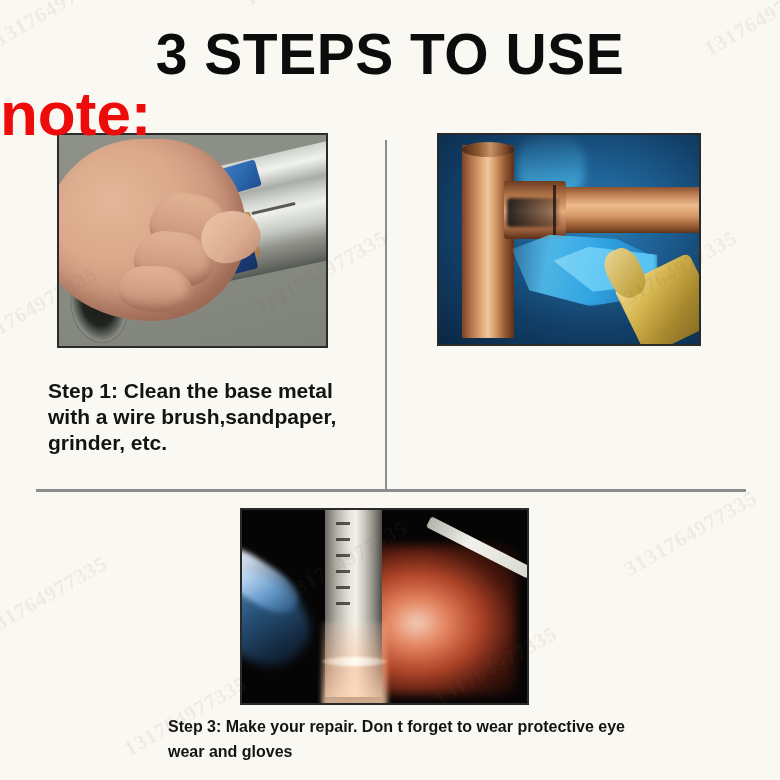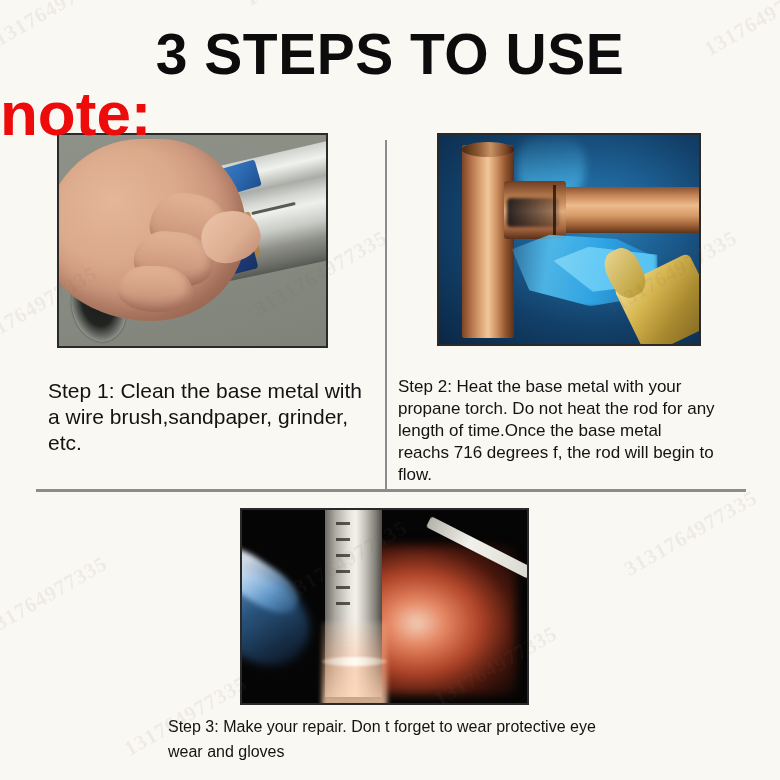--- a/index.html
+++ b/index.html
@@ -357,21 +357,21 @@
     transform: rotate(27deg);
     transform-origin: right top;
     border-radius: 3px;
     filter: blur(.6px);
   }
 
   
   .caption {
     position: absolute;
     font-family: "Liberation Sans", sans-serif;
-    font-weight: normal;
+    font-weight: bold;
     color: #131313;
     z-index: 5;
   }
   #caption-1 {
     left: 48px; top: 378px; width: 325px;
     font-size: 21px; line-height: 26px;
   }
   #caption-2 {
     left: 398px; top: 376px; width: 318px;
     font-size: 17px; line-height: 22px;
@@ -447,16 +447,15 @@
       <div class="p3-marks"></div>
       <div class="p3-pipe-glowbase"></div>
       <div class="p3-pipe-rim"></div>
       <div class="p3-torch-blue"></div>
       <div class="p3-torch"></div>
       <div class="p3-rod"></div>
     </div>
   </div>
 
   <div class="caption" id="caption-1">Step 1: Clean the base metal with a wire brush,sandpaper, grinder, etc.</div>
-  <div class="caption" id="caption-2">Step 2: Heat the base metal with your propane torch. Do not heat the rod for any length of time.Once the base metal reachs 716 degrees f, the rod will begin to flow.</div>
   <div class="caption" id="caption-3">Step 3: Make your repair. Don t forget to wear protective eye wear and gloves</div>
 
 </div>
 
 </body></html>

